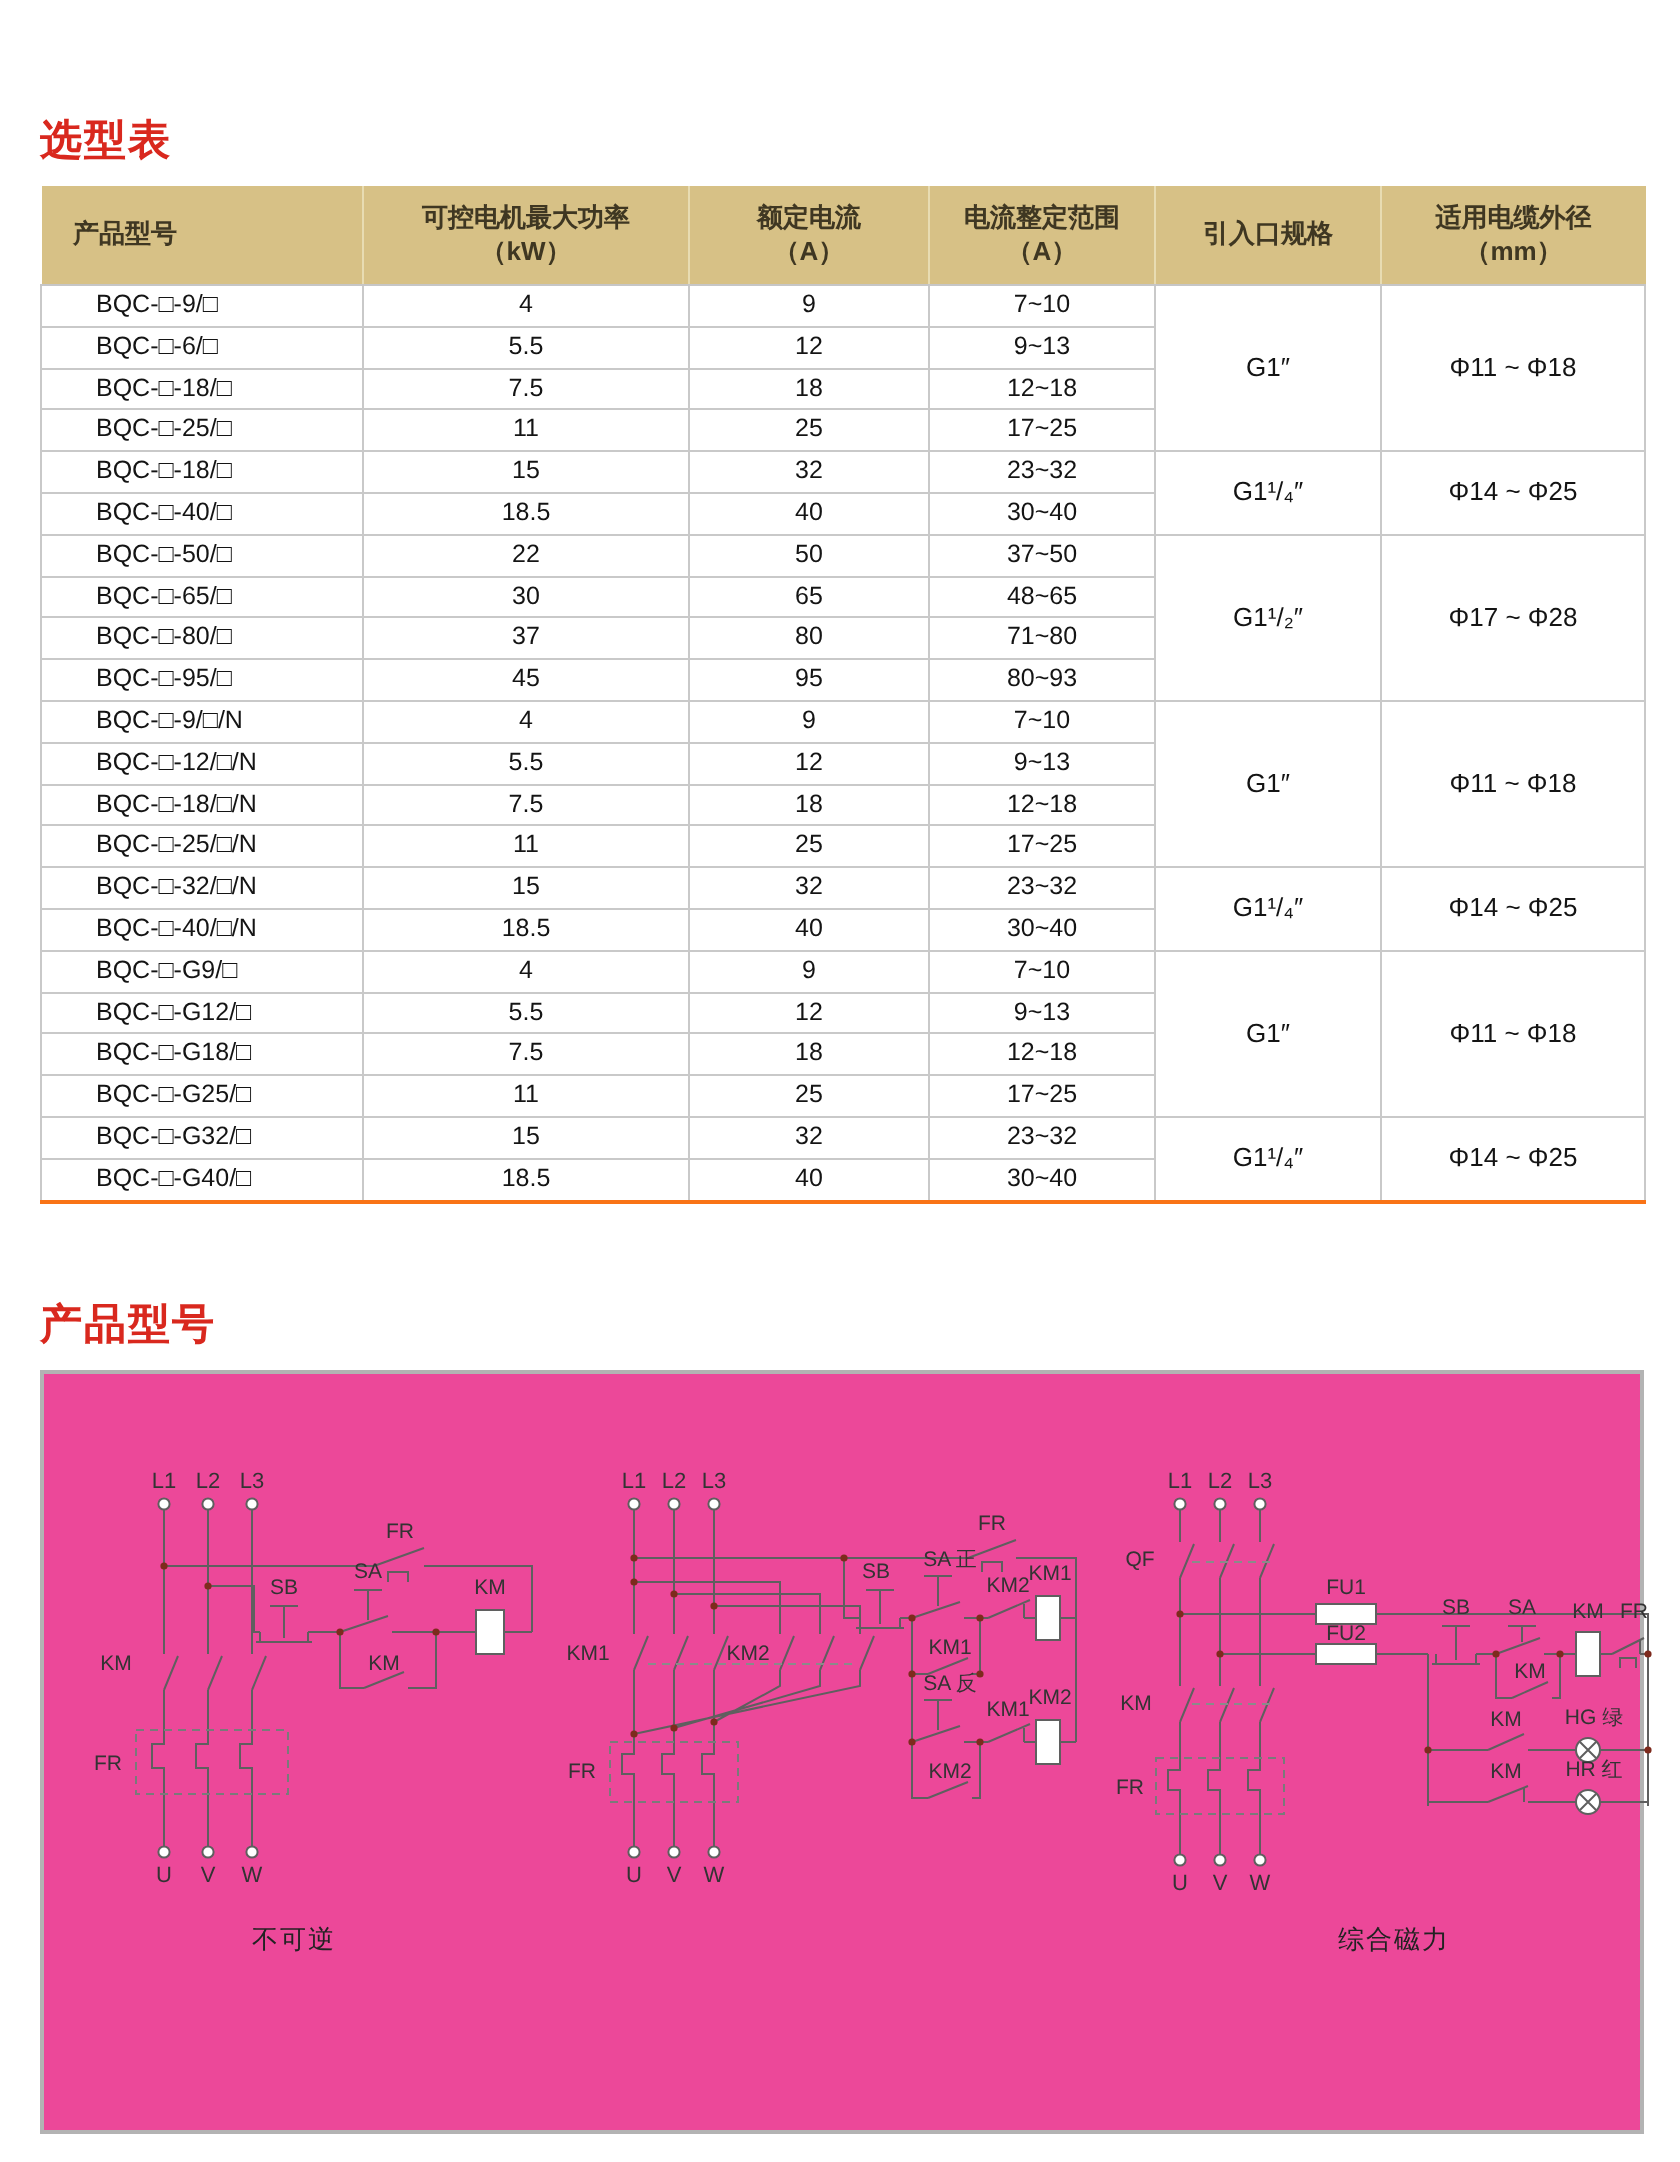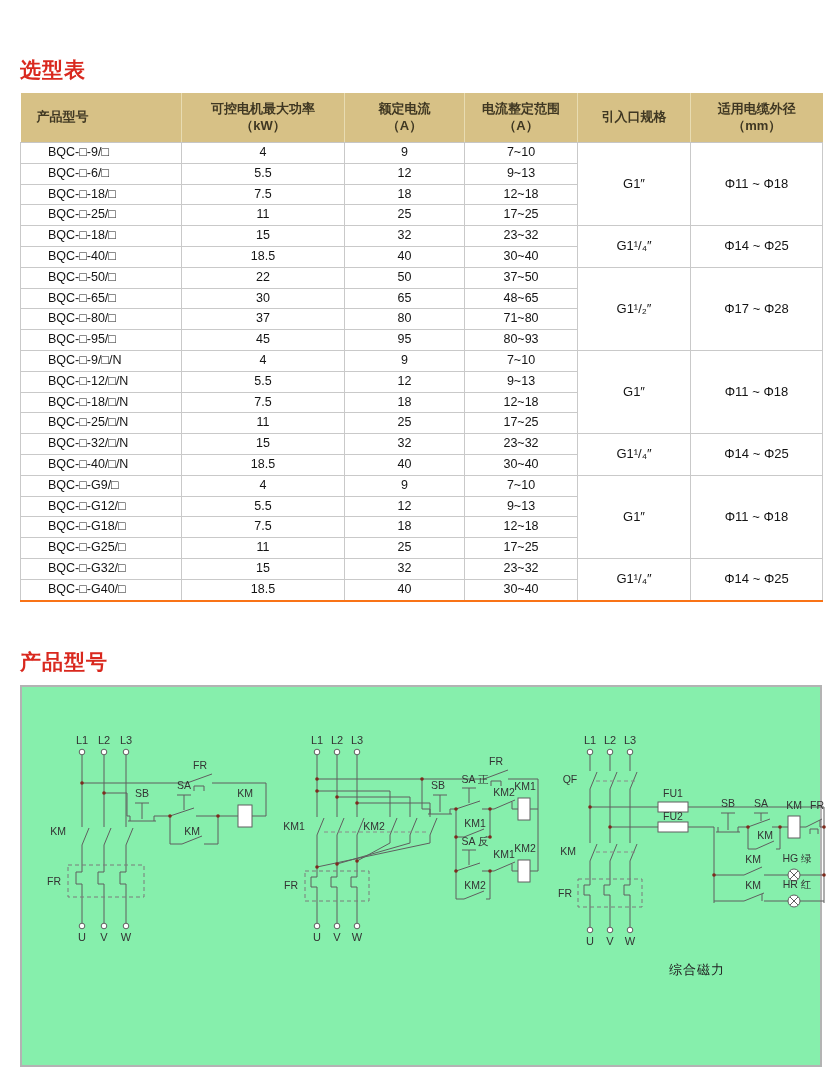--- a/index.html
+++ b/index.html
@@ -8,21 +8,21 @@
   .section-title{margin:0 0 9px 0;font-size:21px;font-weight:700;color:#d9281e;letter-spacing:1px;}
   .section-title.second{margin-top:46px;}
   table.sel{border-collapse:collapse;table-layout:fixed;width:802px;border-bottom:2px solid #f97316;}
   thead th{background:#d7c186;color:#3f3722;font-size:13px;font-weight:700;height:45px;padding:2px 0;
            border-left:1px solid #e8dcb2;border-bottom:1px solid #c6c6c6;text-align:center;line-height:1.3;vertical-align:middle;}
   thead th:first-child{border-left:none;text-align:left;padding-left:16px;}
   .th-unit{display:block;font-weight:700;}
   tbody td{border:1px solid #c9c9c9;text-align:center;font-size:12.5px;color:#141414;height:19.8px;padding:0;line-height:1.1;}
   tbody td.model-cell{text-align:left;padding-left:27px;}
   tbody td.merged-cell{font-size:13px;}
-  .panel{margin-top:9px;height:378px;border:2px solid #b3b3b3;background:#86efac;display:flex;}
+  .panel{margin-top:9px;height:378px;border:2px solid #b3b3b3;background:#ec4899;display:flex;}
   .diagram-col{flex:1;position:relative;display:flex;justify-content:center;align-items:flex-start;padding-top:44px;}
   .caption{position:absolute;top:274px;left:0;width:100%;text-align:center;font-size:13px;color:#222;letter-spacing:1px;}
   svg .wire{stroke:#5f5f5f;stroke-width:1;fill:none;}
   svg .dash{stroke:#8a8a8a;stroke-width:1;fill:none;stroke-dasharray:4,3;}
   svg .box{stroke:#7a7a7a;stroke-width:1;fill:none;stroke-dasharray:4,3;}
   svg .comp{stroke:#5f5f5f;stroke-width:1;fill:#ffffff;}
   svg text{font-size:10.5px;fill:#333;text-anchor:middle;font-family:"Liberation Sans","DejaVu Sans",sans-serif;}
   svg text.big{font-size:11px;}
   svg circle.term{stroke:#5f5f5f;stroke-width:1;fill:#fff;}
   svg circle.dot{fill:#7e2a1d;stroke:none;}
@@ -251,20 +251,21 @@
         </g>
         <g>
           <circle class="term" cx="60" cy="195" r="2.8"></circle>
             <circle class="term" cx="82" cy="195" r="2.8"></circle>
             <circle class="term" cx="104" cy="195" r="2.8"></circle>
           <text class="big" x="60" y="210">U</text>
           <text class="big" x="82" y="210">V</text>
           <text class="big" x="104" y="210">W</text>
         </g>
       </svg>
+      <div class="caption">不可逆</div>
     </div>
 
     <div class="diagram-col">
       <svg width="280" height="215" viewBox="0 0 280 215">
         <g>
           <text class="big" x="45" y="13">L1</text>
           <text class="big" x="65" y="13">L2</text>
           <text class="big" x="85" y="13">L3</text>
         </g>
         <g>

